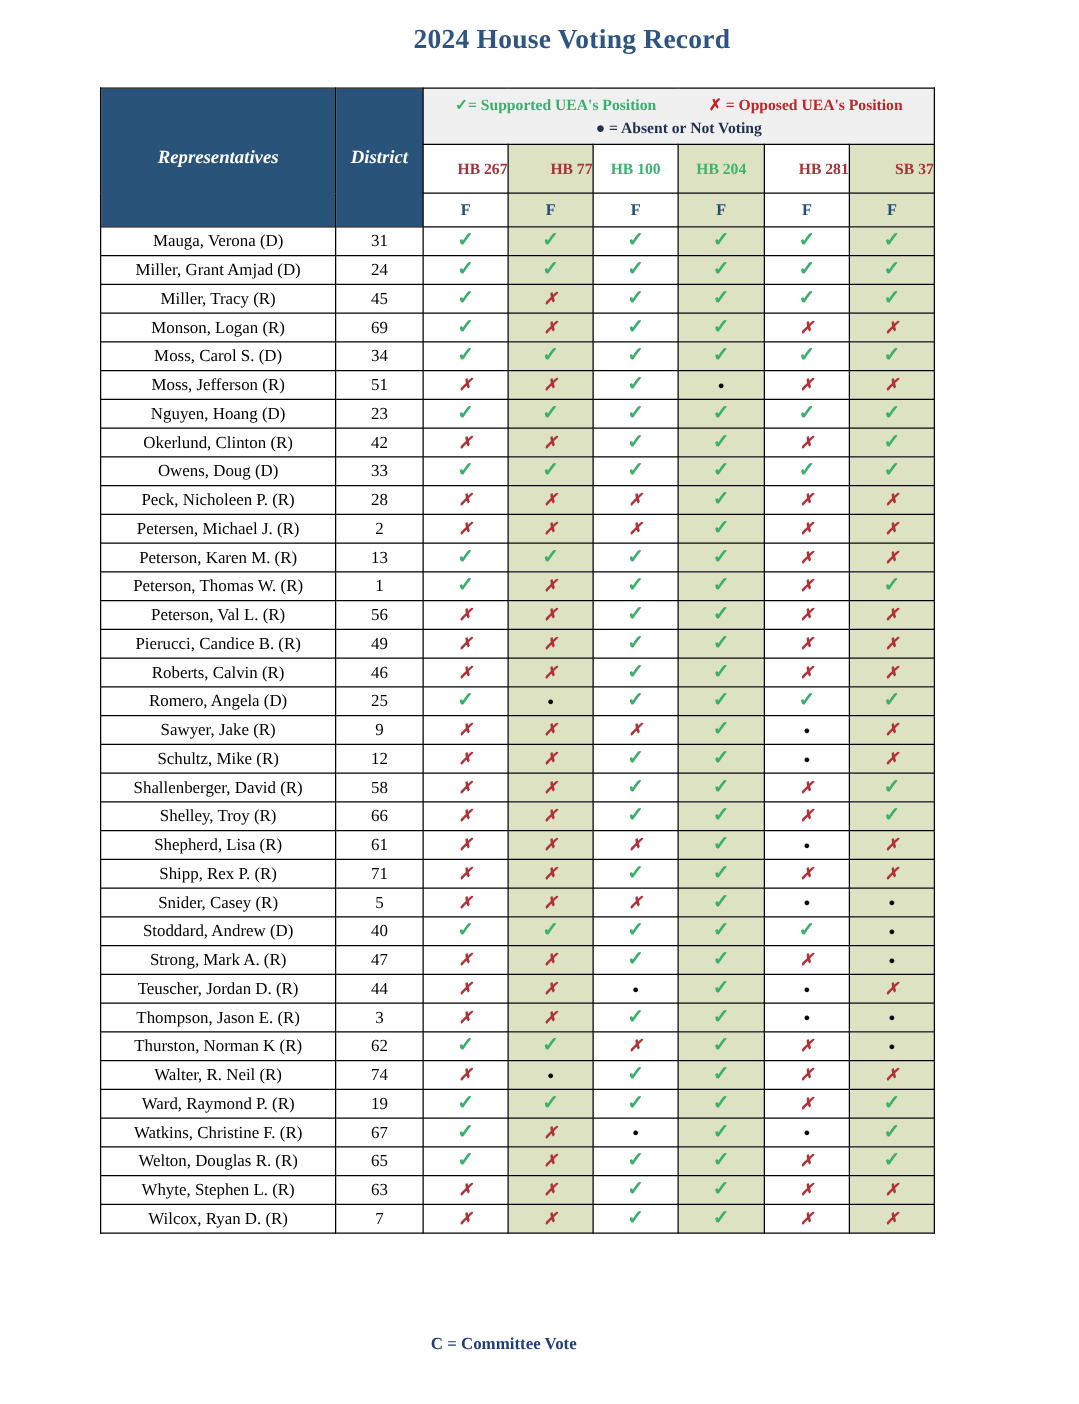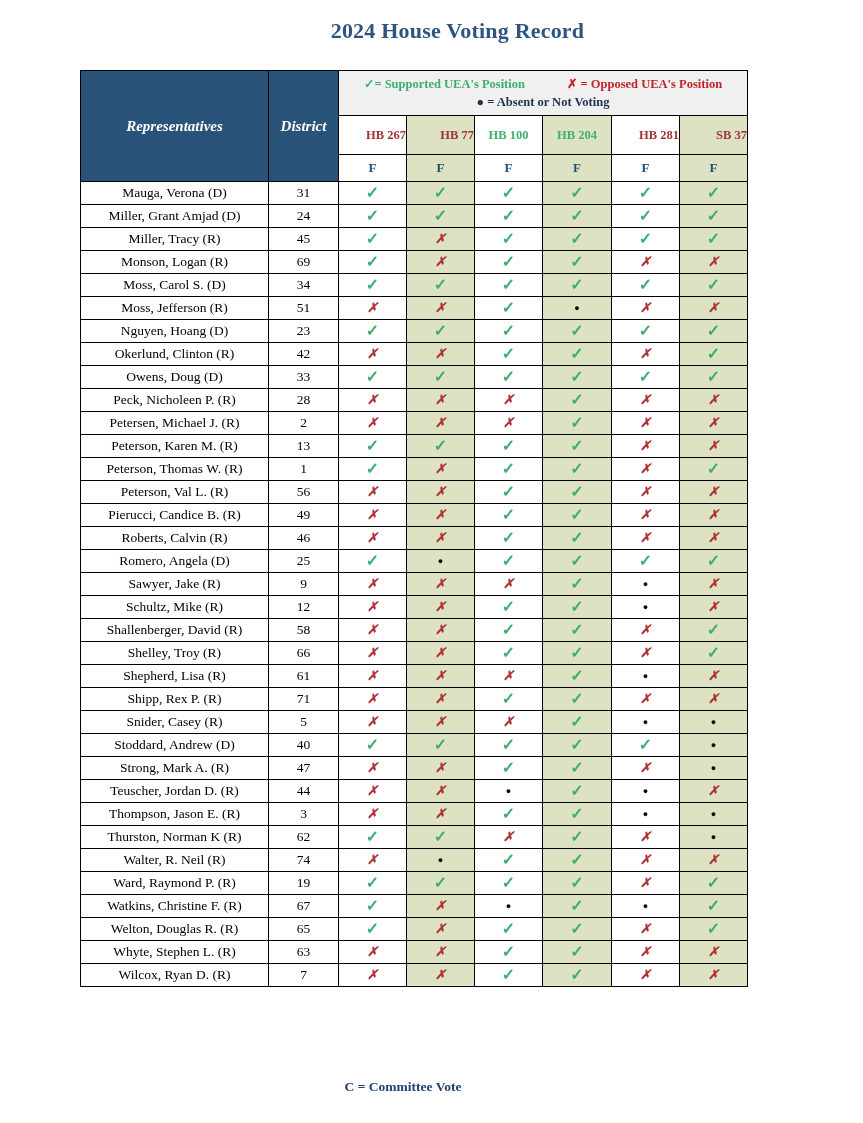--- a/index.html
+++ b/index.html
@@ -90,21 +90,20 @@
     top: 1066px;
     left: 0;
     width: 778px;
     box-sizing: border-box;
     padding-left: 28px;
     text-align: center;
     color: var(--footer-navy, #1F3F77);
     font-size: 13.5px;
     font-weight: bold;
     line-height: 18px;
-    margin-top: 12px;
   }
 </style>
 </head>
 <body>
 
 <div class="page">
 
   <h1 class="title">2024 House Voting Record</h1>
 
   <table class="votes">

